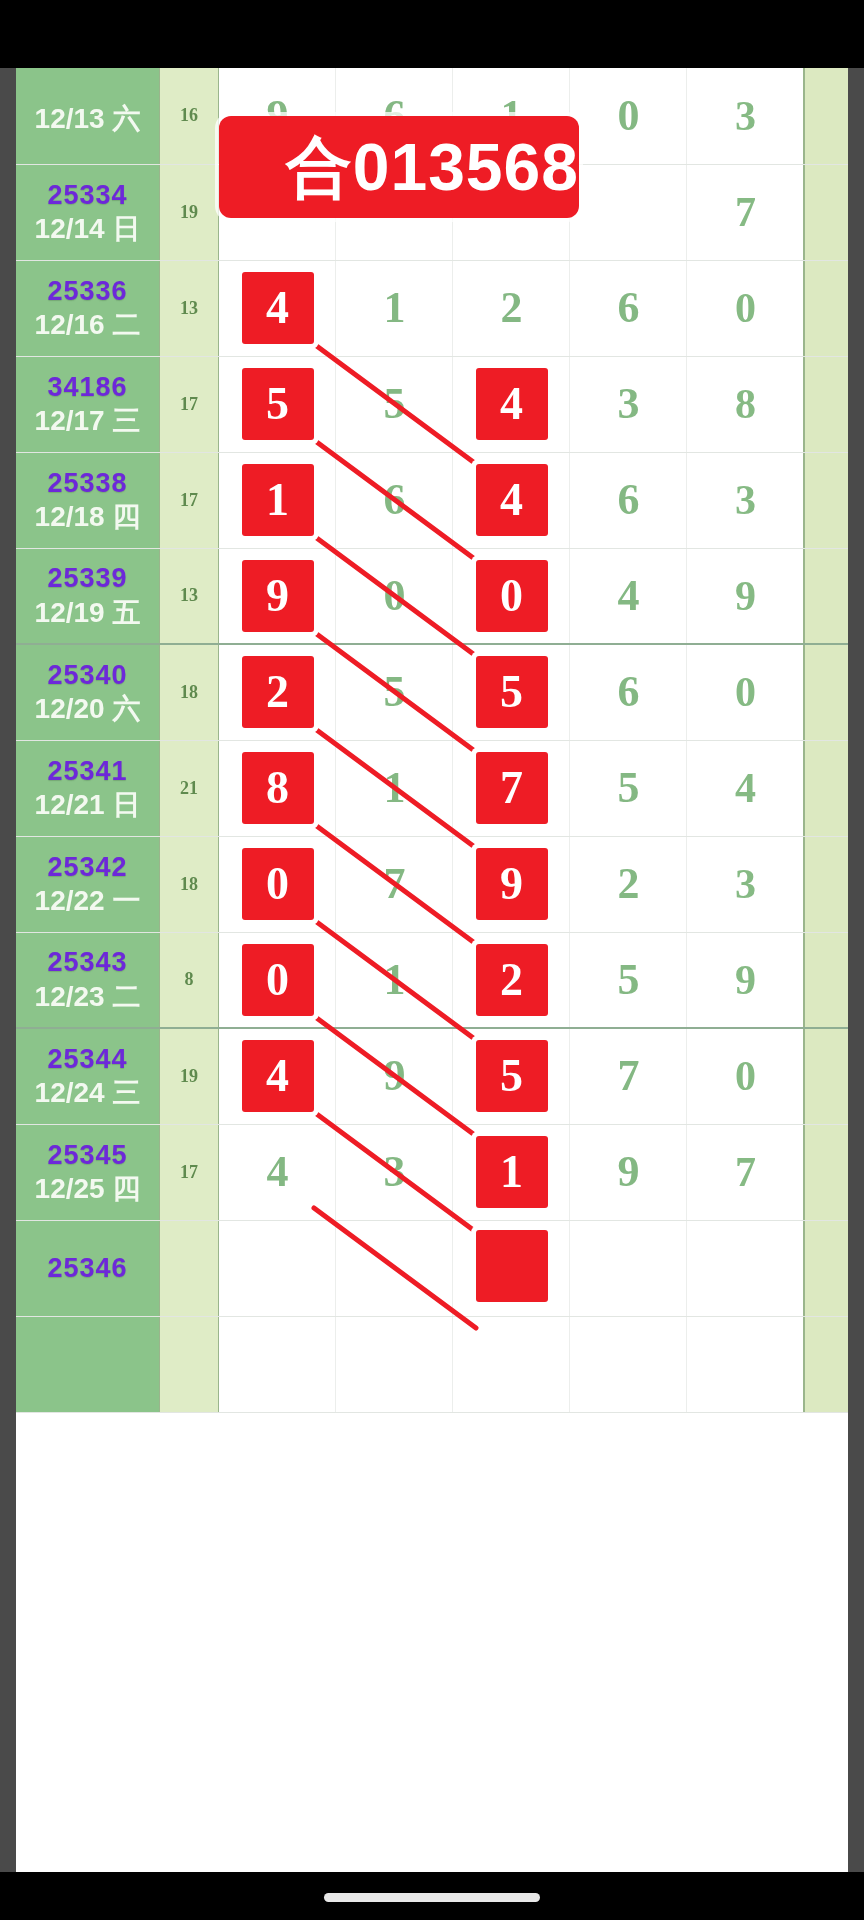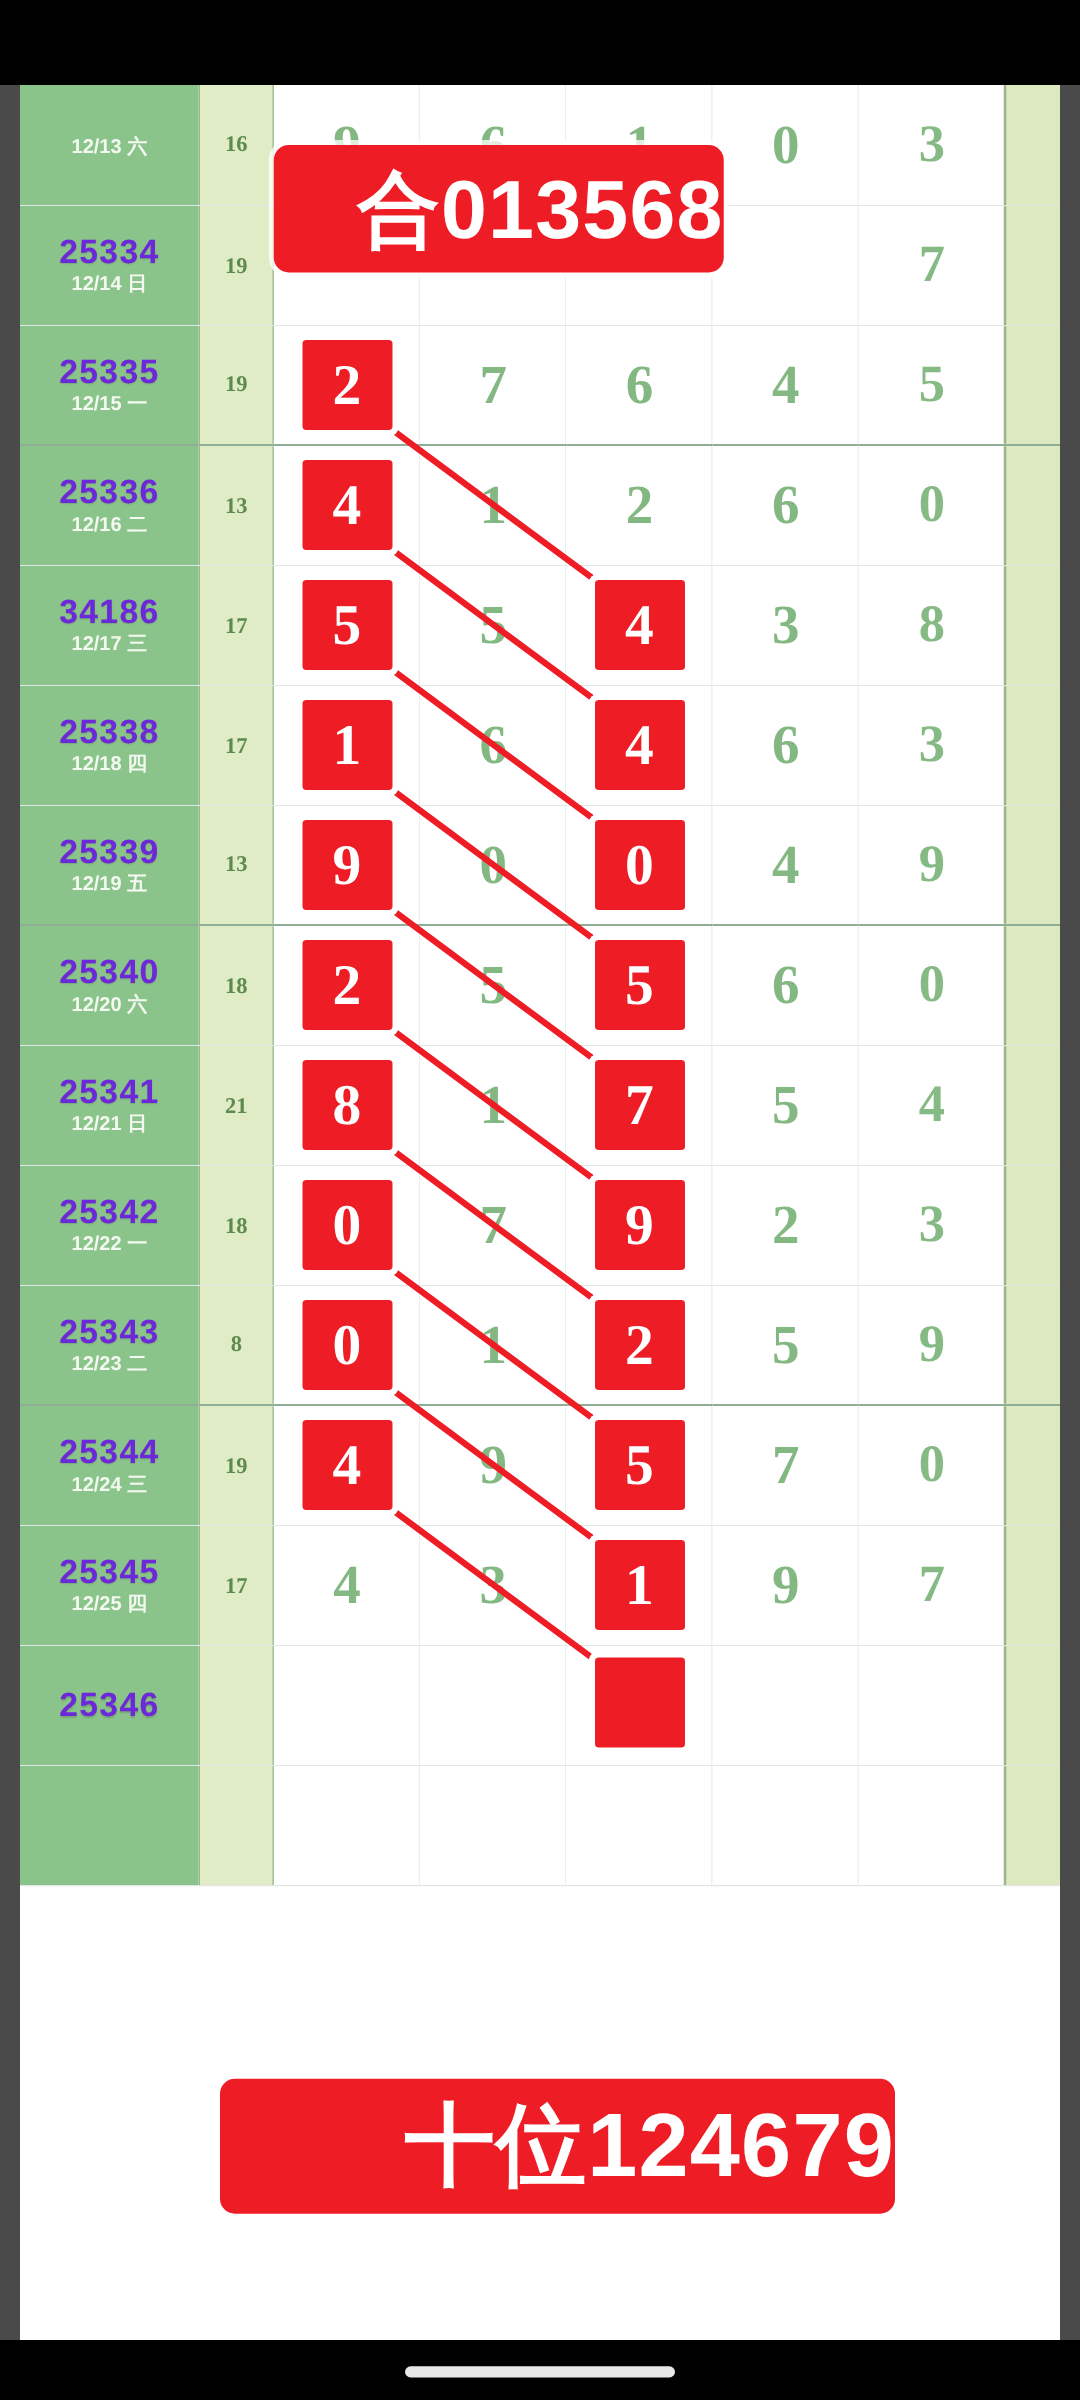--- a/index.html
+++ b/index.html
@@ -54,21 +54,21 @@
   .c-d0,.c-d1,.c-d2,.c-d3{box-shadow:inset -1px 0 0 #eceeec;}
   .c-d4{box-shadow:inset -1px 0 0 #9ab58c;}
   .c-tail{box-shadow:inset 1px 0 0 #9ab58c;}
 
   
   .issue-no{
     display:block;color:#6d28d9;font-size:27px;font-weight:700;
     letter-spacing:1px;line-height:1.05;text-shadow:0 1px 1px rgba(80,120,80,.35);
   }
   .issue-dt{
-    display:block;color:#f3f9f0;font-size:16px;font-weight:700;
+    display:block;color:#f3f9f0;font-size:28px;font-weight:700;
     margin-top:5px;line-height:1.05;
   }
 
   
   .sum-val{color:#5f8a4e;font-size:18px;font-weight:700;font-family:"Liberation Serif",serif;}
 
   
   .digit{
     display:inline-block;color:#84b883;font-size:44px;font-weight:700;
     font-family:"Liberation Serif",serif;line-height:1;
@@ -136,33 +136,20 @@
               <span class="issue-no">25334</span>
               <span class="issue-dt">12/14 日</span>
             </td>
             <td class="c-sum hair"><span class="sum-val">19</span></td>
             <td class="c-d0 hair"></td>
             <td class="c-d1 hair"></td>
             <td class="c-d2 hair"></td>
             <td class="c-d3 hair"></td>
             <td class="c-d4 hair"><span class="digit tail">7</span></td>
             <td class="c-tail hair"></td>
-          </tr>
-          <tr class="row">
-            <td class="c-issue thick">
-              <span class="issue-no">25335</span>
-              <span class="issue-dt">12/15 一</span>
-            </td>
-            <td class="c-sum thick"><span class="sum-val">19</span></td>
-            <td class="c-d0 thick"><span class="hl">2</span></td>
-            <td class="c-d1 thick"><span class="digit">7</span></td>
-            <td class="c-d2 thick"><span class="digit">6</span></td>
-            <td class="c-d3 thick"><span class="digit">4</span></td>
-            <td class="c-d4 thick"><span class="digit tail">5</span></td>
-            <td class="c-tail thick"></td>
           </tr>
           <tr class="row">
             <td class="c-issue hair">
               <span class="issue-no">25336</span>
               <span class="issue-dt">12/16 二</span>
             </td>
             <td class="c-sum hair"><span class="sum-val">13</span></td>
             <td class="c-d0 hair"><span class="hl">4</span></td>
             <td class="c-d1 hair"><span class="digit">1</span></td>
             <td class="c-d2 hair"><span class="digit">2</span></td>
@@ -320,21 +307,20 @@
         <line x1="298" y1="660" x2="460" y2="780" stroke="#ee1c25" stroke-width="5" stroke-linecap="round"></line>
         <line x1="298" y1="756" x2="460" y2="876" stroke="#ee1c25" stroke-width="5" stroke-linecap="round"></line>
         <line x1="298" y1="852" x2="460" y2="972" stroke="#ee1c25" stroke-width="5" stroke-linecap="round"></line>
         <line x1="298" y1="948" x2="460" y2="1068" stroke="#ee1c25" stroke-width="5" stroke-linecap="round"></line>
         <line x1="298" y1="1044" x2="460" y2="1164" stroke="#ee1c25" stroke-width="5" stroke-linecap="round"></line>
         <line x1="298" y1="1140" x2="460" y2="1260" stroke="#ee1c25" stroke-width="5" stroke-linecap="round"></line>
       </svg>
 
     <div class="banner" id="banner-top">合013568</div>
 
-    <div class="banner" id="banner-bottom">十位124679</div>
 
   </div>
 
   <div id="bottombar">
     <div id="homeindicator"></div>
   </div>
 
 </div>
 
 </body></html>

